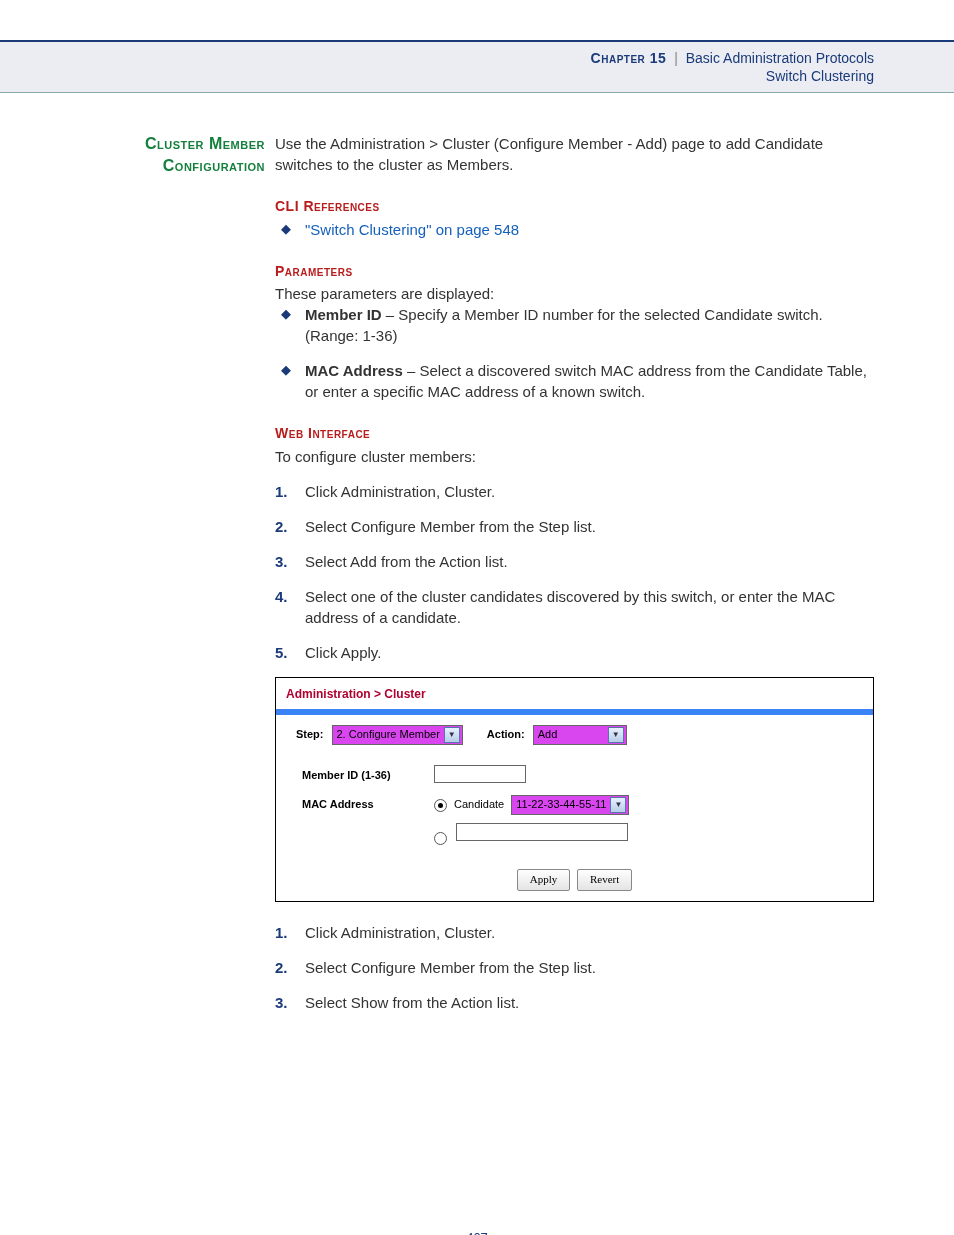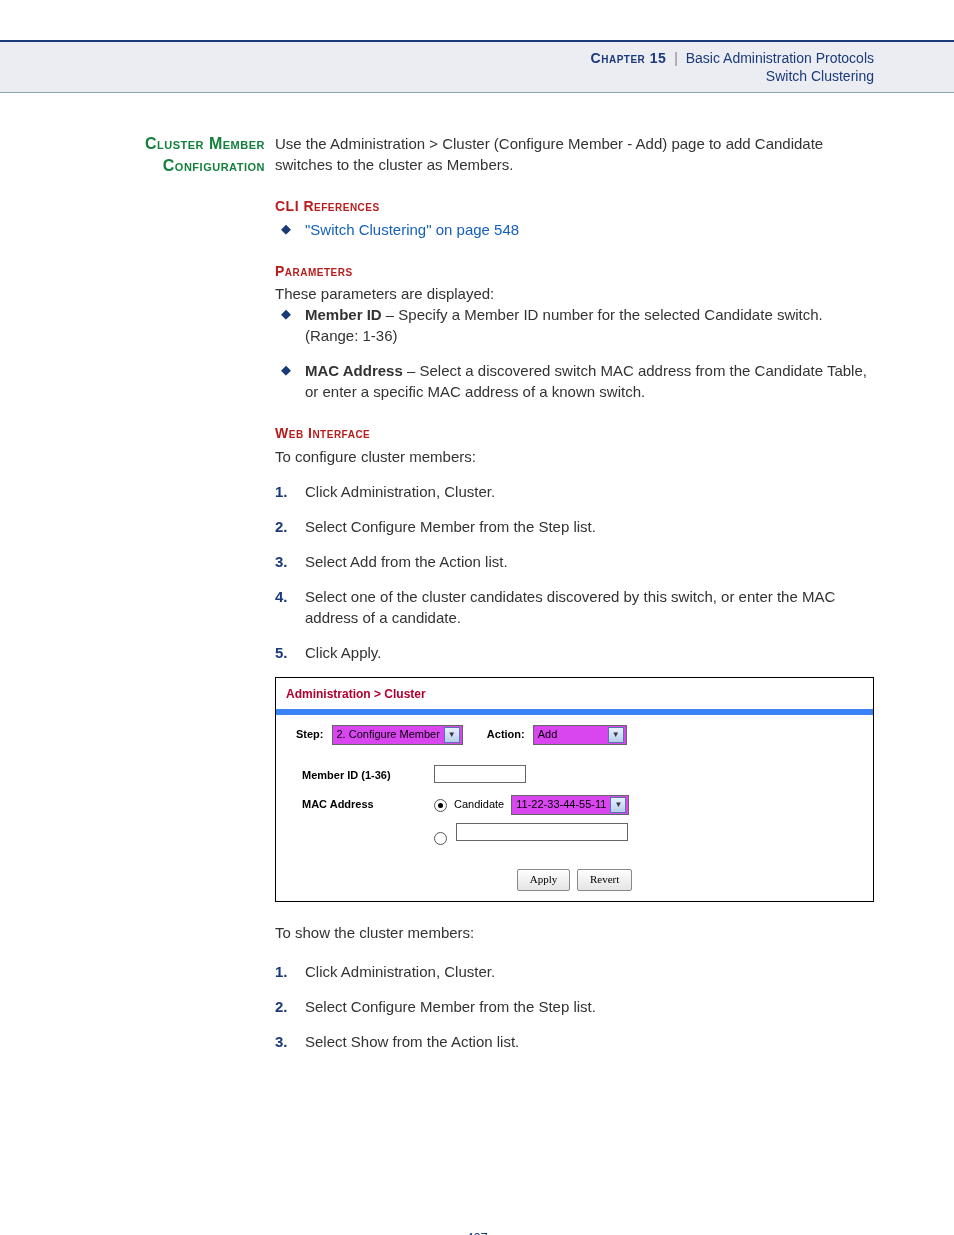--- a/index.html
+++ b/index.html
@@ -284,21 +284,20 @@
             </tr>
           </tbody>
             </table>
         </div>
         <div class="ui-buttons">
           <span class="ui-btn">Apply</span>
           <span class="ui-btn">Revert</span>
         </div>
       </div>
 
-      <div class="para">To show the cluster members:</div>
       <ol class="num-list">
         <li><span class="num">1.</span><span>Click Administration, Cluster.</span></li>
         <li><span class="num">2.</span><span>Select Configure Member from the Step list.</span></li>
         <li><span class="num">3.</span><span>Select Show from the Action list.</span></li>
       </ol>
 
     </div>
   </div>
 
   <div class="page-num">–  407  –</div>

